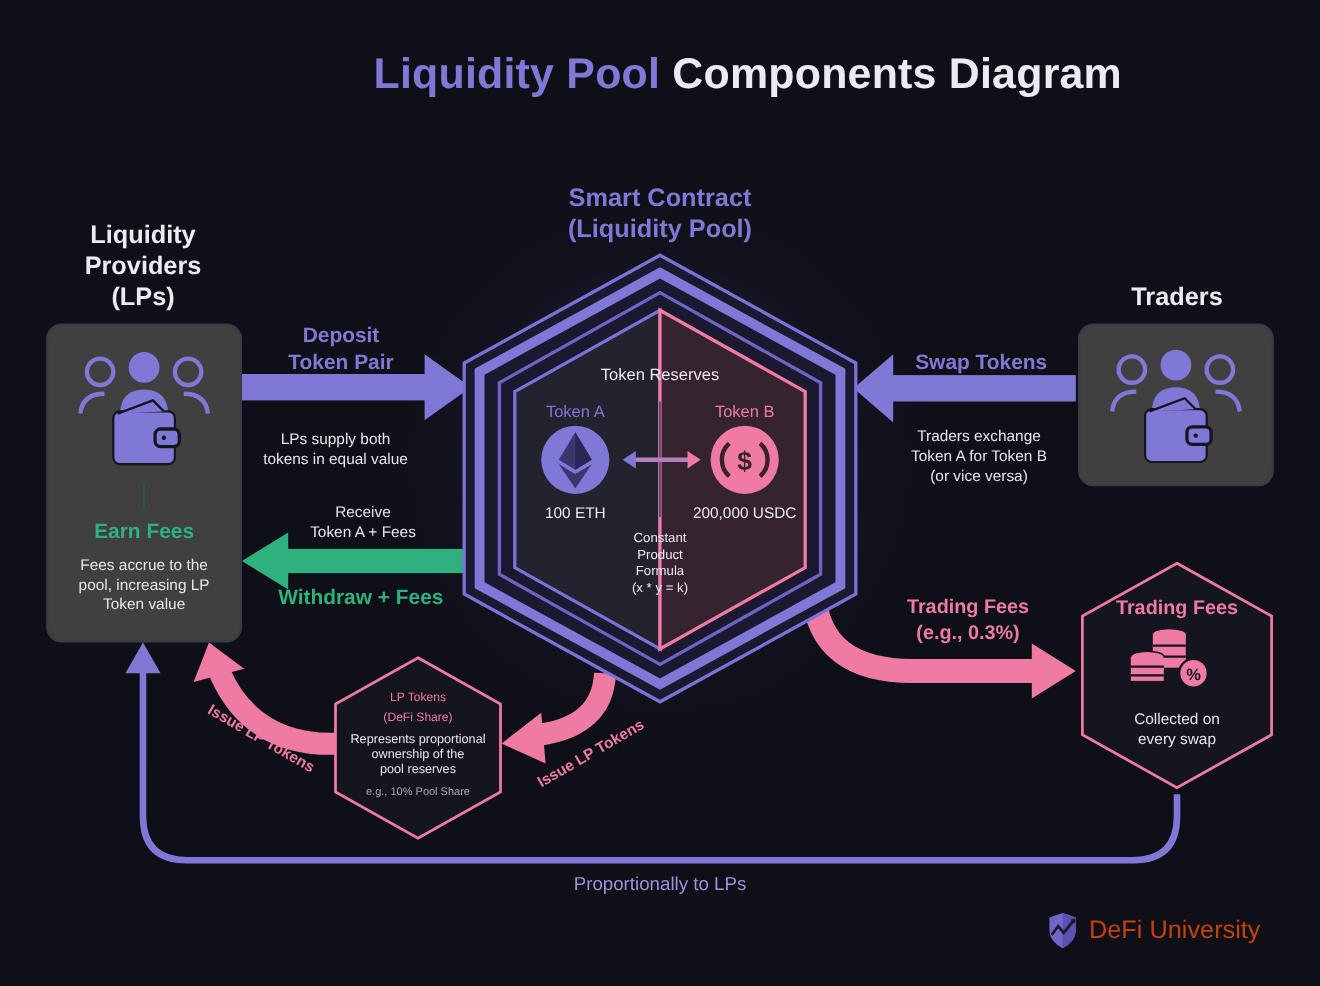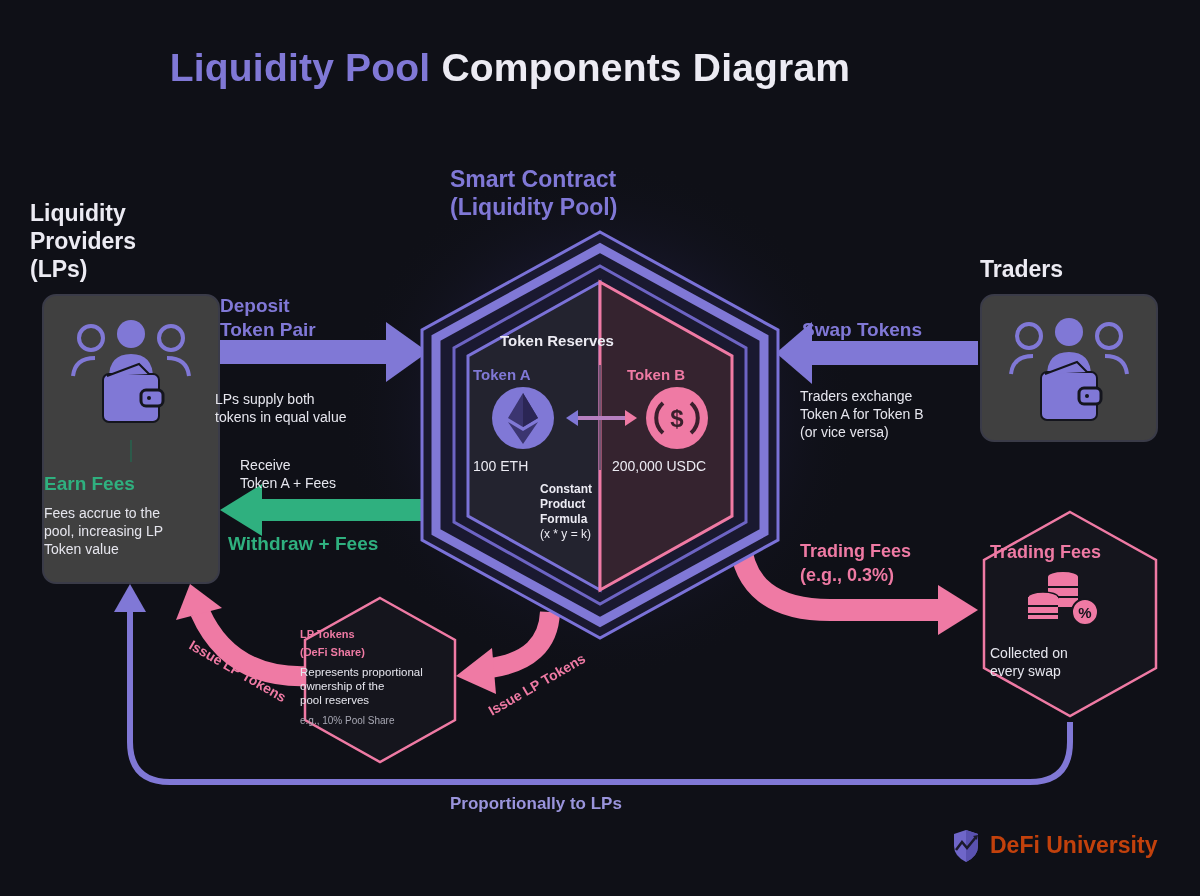--- a/index.html
+++ b/index.html
@@ -1,25 +1,25 @@
 <!DOCTYPE html>
 <html><head>
 <meta charset="utf-8">
 <style>
   html, body { margin: 0; padding: 0; background: #0f1017; }
   body { width: 1200px; height: 896px; position: relative; overflow: hidden;
          font-family: "Liberation Sans", "DejaVu Sans", sans-serif; color: #e8e8ee; }
   .abs { position: absolute; }
-  .bold { font-weight: 700; }
-  .c { text-align: left; }
+  .bold { font-weight: 400; }
+  .c { text-align: center; }
   .purple { color: #8078d6; }
   .pink { color: #ef7aa4; }
   .green { color: #2fb07f; }
   .white { color: #ecebf3; }
-  .title { top: 46px; left: 0; width: 1020px; font-size: 39px; font-weight: 700; text-align: center; letter-spacing: 0.2px; }
+  .title { top: 46px; left: 0; width: 1020px; font-size: 39px; font-weight: 700; text-align: right; letter-spacing: 0.2px; }
   .hdr { font-size: 23px; font-weight: 700; line-height: 28px; }
   .lbl { font-size: 19px; font-weight: 700; line-height: 24px; }
   .note { font-size: 14px; line-height: 18px; color: #e6e6ee; }
   .card { border: 2px solid #3a3b48; border-radius: 14px; background: #404040; }
   svg text { font-family: "Liberation Sans", "DejaVu Sans", sans-serif; }
 </style>
 </head>
 <body>
 
 <svg class="abs" style="left:0;top:0" width="1200" height="896">

